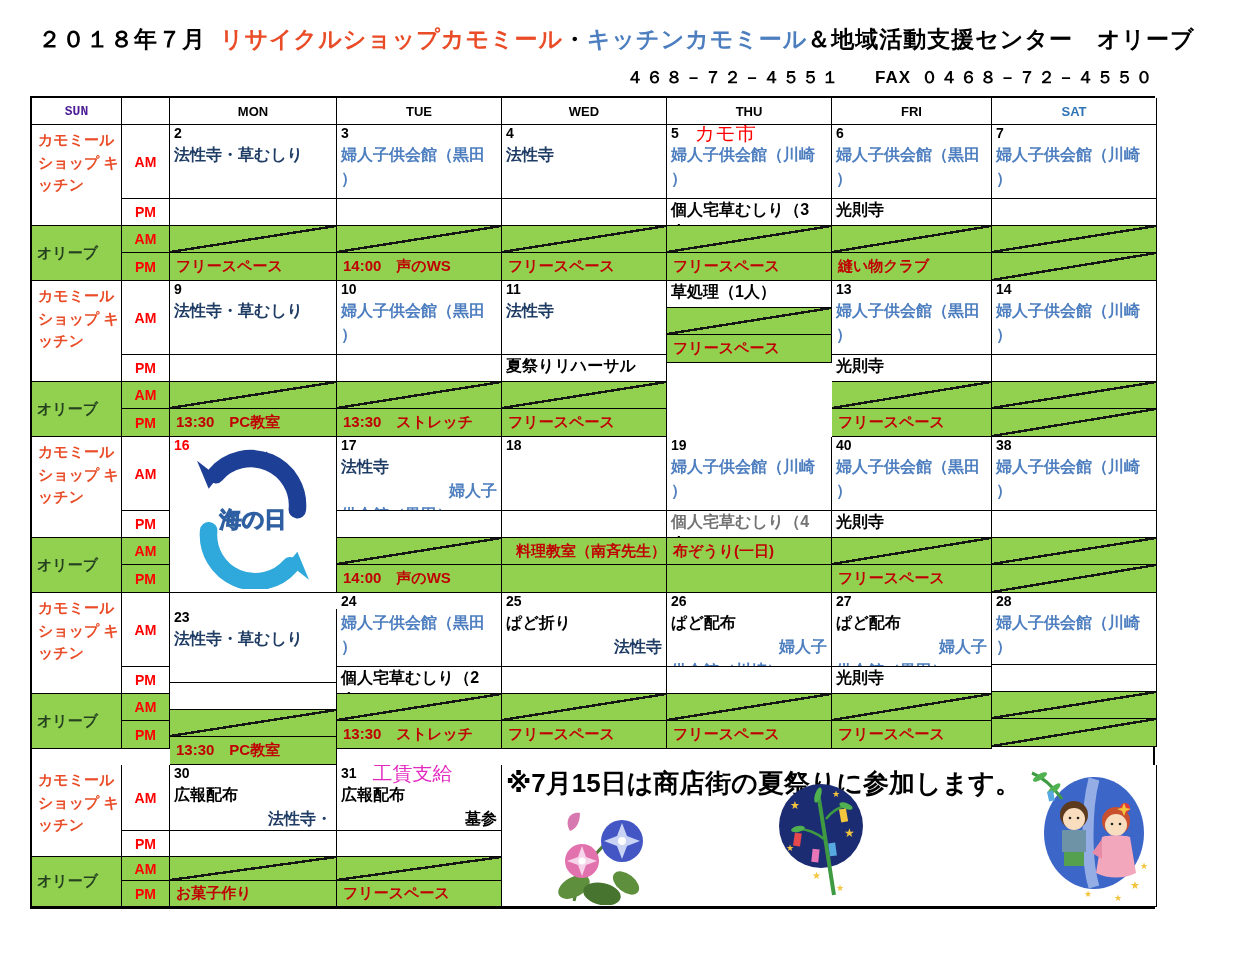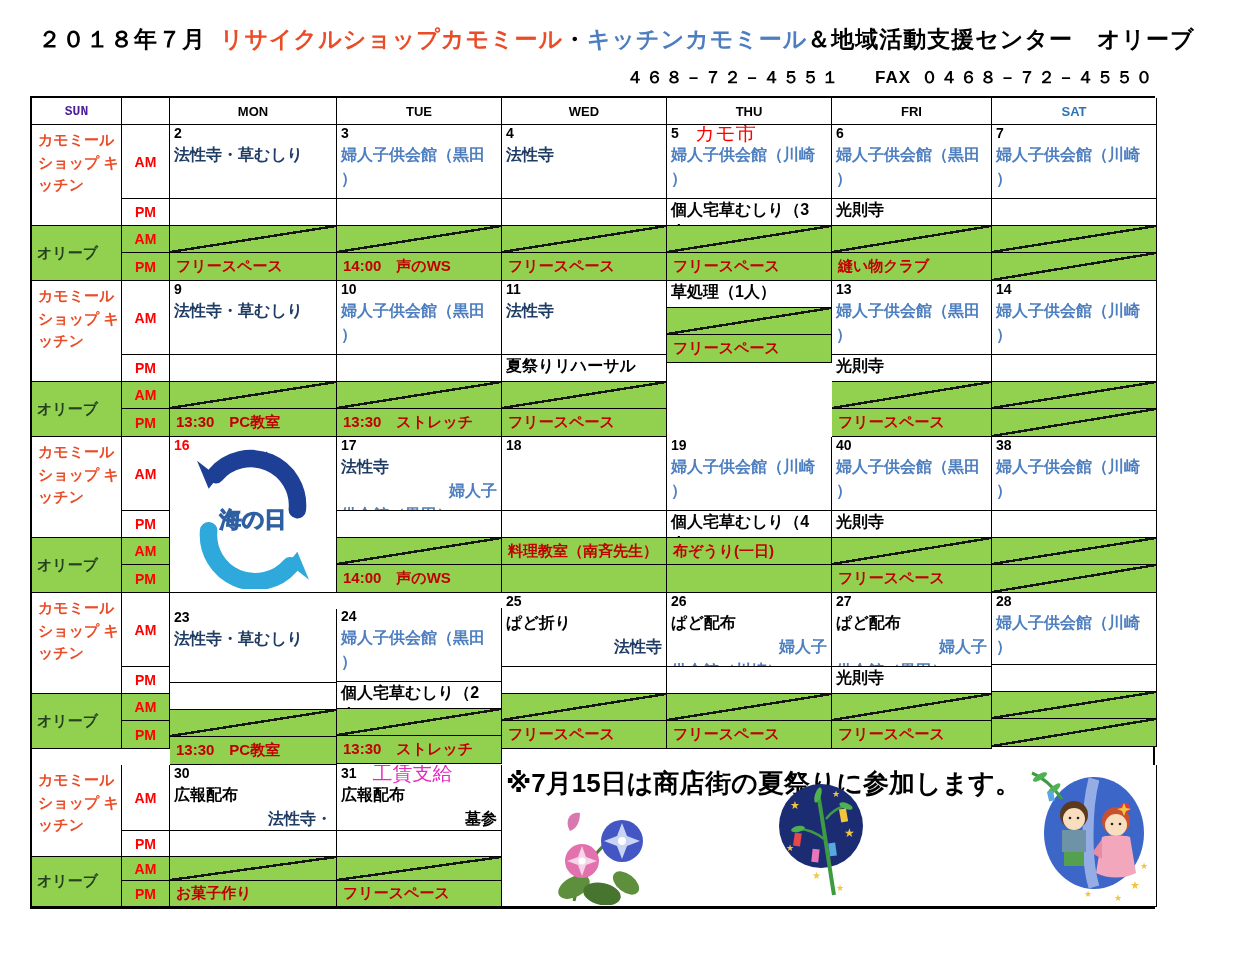--- a/index.html
+++ b/index.html
@@ -389,39 +389,39 @@
           </div>
         </div>
         <div class="vcol" style="width: 165px;">
           <div class="cell amcell" style="height: 74px; width: 165px;">
             <div class="numrow">
               <span class="num">18</span>
             </div>
           </div>
           <div class="cell pmcell" style="height: 27px; width: 165px;"></div>
           <div class="cell green ocell" style="height: 27px; width: 165px;">
-            <span class="otext" style="color: rgb(192, 0, 0);">料理教室（南斉先生）</span>
+            <span class="otext" style="color: rgb(192, 0, 0); margin-left: 8px;">料理教室（南斉先生）</span>
           </div>
           <div class="cell green ocell" style="height: 28px; width: 165px;"></div>
         </div>
         <div class="vcol" style="width: 165px;">
           <div class="cell amcell" style="height: 74px; width: 165px;">
             <div class="numrow">
               <span class="num">19</span>
             </div>
             <div class="line">
               <span style="color: rgb(77, 126, 191);">婦人子供会館（川崎</span>
             </div>
             <div class="line">
               <span style="color: rgb(77, 126, 191);">）</span>
             </div>
           </div>
           <div class="cell pmcell" style="height: 27px; width: 165px;">
             <div class="line">
-              <span style="color: #000000;">個人宅草むしり（4</span>
+              <span style="color: #737373;">個人宅草むしり（4</span>
             </div>
             <div class="line">
               <span style="color: rgb(0, 0, 0);">人）</span>
             </div>
           </div>
           <div class="cell green ocell" style="height: 27px; width: 165px;">
             <span class="otext" style="color: rgb(192, 0, 0);">布ぞうり(一日)</span>
           </div>
           <div class="cell green ocell" style="height: 28px; width: 165px;"></div>
         </div>
@@ -493,21 +493,21 @@
             <div class="line">
               <span style="color: rgb(31, 60, 100);">法性寺・草むしり</span>
             </div>
           </div>
           <div class="cell pmcell" style="height: 27px; width: 167px;"></div>
           <div class="cell green ocell diag" style="height: 27px; width: 167px;"></div>
           <div class="cell green ocell" style="height: 28px; width: 167px;">
             <span class="otext" style="color: rgb(192, 0, 0);">13:30　PC教室</span>
           </div>
         </div>
-        <div class="vcol" style="width: 165px; margin-top: 15px;">
+        <div class="vcol" style="width: 165px;">
           <div class="cell amcell" style="height: 74px; width: 165px;">
             <div class="numrow">
               <span class="num">24</span>
             </div>
             <div class="line">
               <span style="color: rgb(77, 126, 191);">婦人子供会館（黒田</span>
             </div>
             <div class="line">
               <span style="color: rgb(77, 126, 191);">）</span>
             </div>

